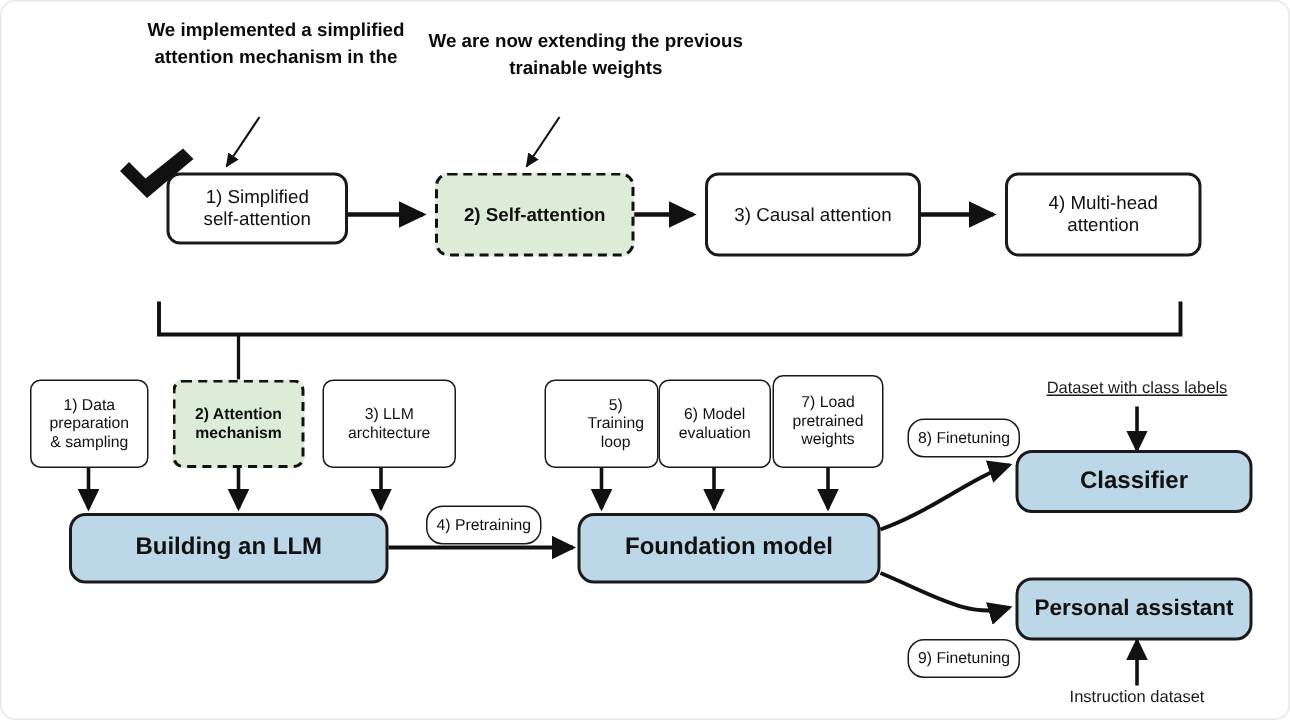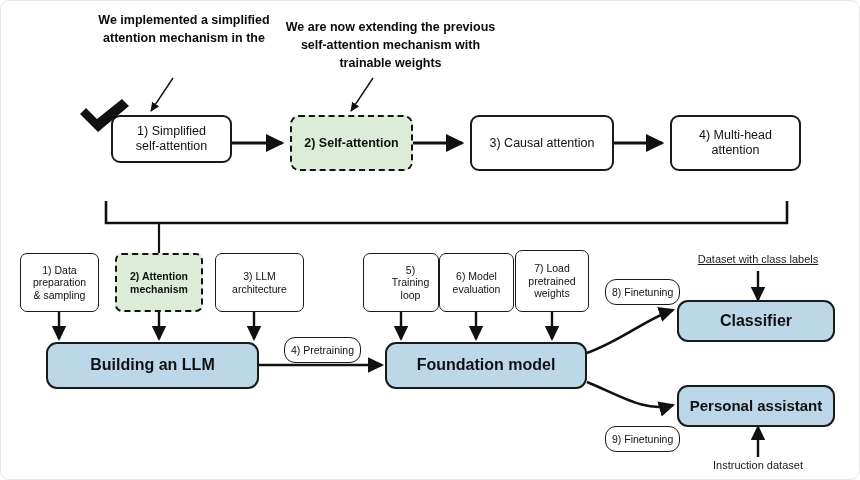--- a/index.html
+++ b/index.html
@@ -139,36 +139,35 @@
     <line x1="757" y1="456" x2="757" y2="426" stroke="#111111" stroke-width="2.4" marker-end="url(#ah)"></line>
   </svg>
 
   <div class="annot" style="left:78px; top:11px; width:210px;">
     <div>We implemented a simplified</div>
     <div>attention mechanism in the</div>
   </div>
 
   <div class="annot" style="left:272px; top:18px; width:235px;">
     <div>We are now extending the previous</div>
-    <div>self-attention mechanism with</div>
     <div>trainable weights</div>
   </div>
 
   <div class="checkmark" style="left:76px; top:96px;">
     <svg width="56" height="38" viewBox="0 0 56 38">
       <path d="M3,17 L9,11 L20,22 L45,2 L52,9 L21,35 Z" fill="#111111"></path>
     </svg>
   </div>
 
   <div class="node top" style="left:110px; top:114px; width:121px; height:48px; flex-direction:column;">
     <span>1) Simplified</span>
     <span>self-attention</span>
   </div>
 
-  <div class="node top green" style="left:289px; top:114px; width:123px; height:56px;">
+  <div class="node top green" style="left:289px; top:114px; width:133px; height:56px;">
     <span>2) Self-attention</span>
   </div>
 
   <div class="node top" style="left:469px; top:114px; width:144px; height:56px;">
     <span>3) Causal attention</span>
   </div>
 
   <div class="node top" style="left:669px; top:114px; width:131px; height:56px; flex-direction:column;">
     <span>4) Multi-head</span>
     <span>attention</span>

